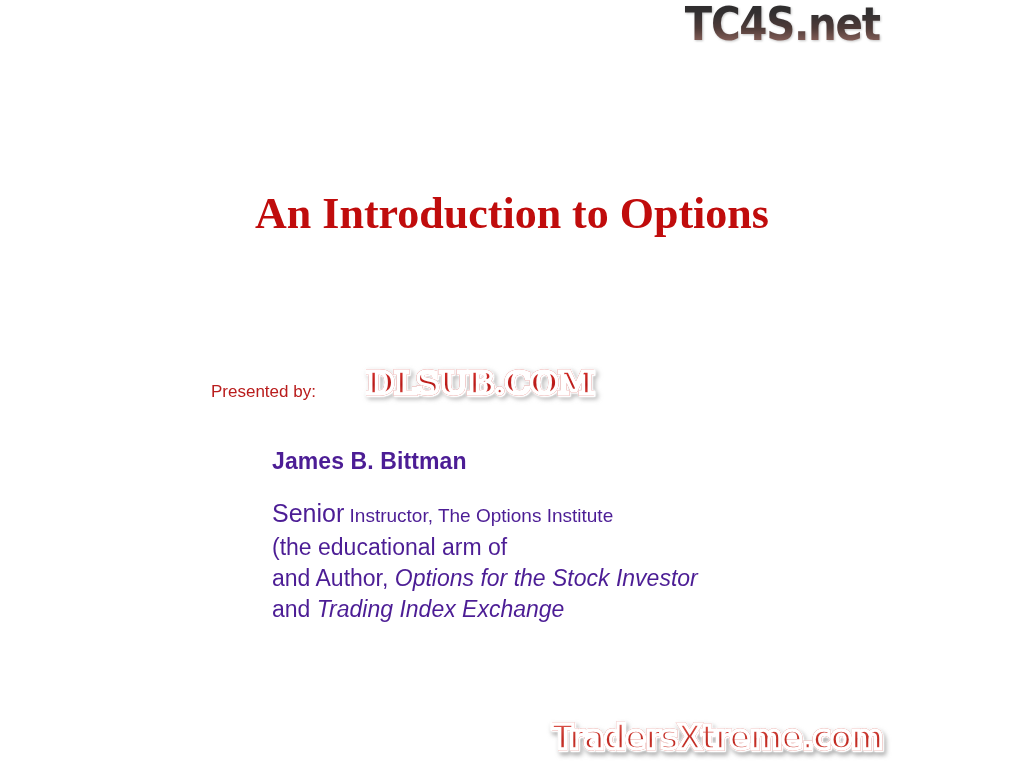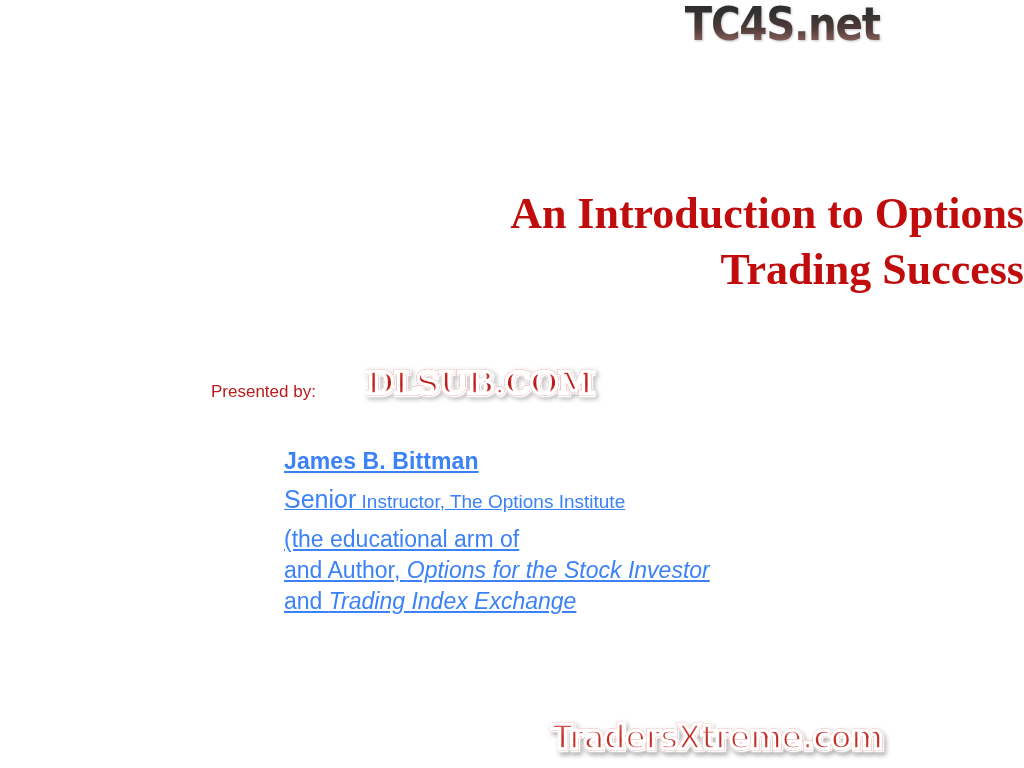--- a/index.html
+++ b/index.html
@@ -47,21 +47,21 @@
     white-space: nowrap;
     user-select: none;
   }
 
   
   .title {
     position: absolute;
     left: 0;
     top: 186px;
     width: 1024px;
-    text-align: right;
+    text-align: center;
     font-family: "Liberation Serif", "DejaVu Serif", serif;
     font-weight: bold;
     font-size: 44px;
     line-height: 56px;
     color: #c00c0c;
     letter-spacing: 0px;
   }
   .title .line {
     display: block;
     white-space: nowrap;
@@ -108,36 +108,36 @@
     -webkit-text-stroke: 3.5px #ffffff;
     filter:
       drop-shadow(0 0 1px #ffffff)
       drop-shadow(1px 1px 0 #ffffff)
       drop-shadow(2px 2px 2px rgba(130,130,130,0.55));
   }
 
   
   .presenter {
     position: absolute;
-    left: 284px;
+    left: 272px;
     top: 446px;
-    color: #3b82f6;
-    text-decoration: underline;
+    color: #4c1d95;
   }
   .presenter .name {
     font-size: 23px;
     font-weight: bold;
     line-height: 31px;
     letter-spacing: 0.1px;
     white-space: nowrap;
   }
   .presenter .role {
     font-size: 19px;
-    line-height: 44px;
-    white-space: nowrap;
+    line-height: 32px;
+    white-space: nowrap;
+    margin-top: 20px;
   }
   .presenter .role .big {
     font-size: 25px;
   }
   .presenter .bodyline {
     font-size: 23px;
     line-height: 31px;
     white-space: nowrap;
   }
   .presenter .bodyline i,
@@ -181,21 +181,20 @@
 </style>
 </head>
 <body>
 
 <div id="slide">
 
   <div class="wm-tc4s">TC4S.net</div>
 
   <div class="title">
     <span class="line">An Introduction to Options</span>
-    <span class="line">Trading Success</span>
   </div>
 
   <div class="presented-by">Presented by:</div>
 
   <div class="wm-dlsub">
     <span class="fill">DLSUB.COM</span>
   </div>
 
   <div class="presenter">
 

